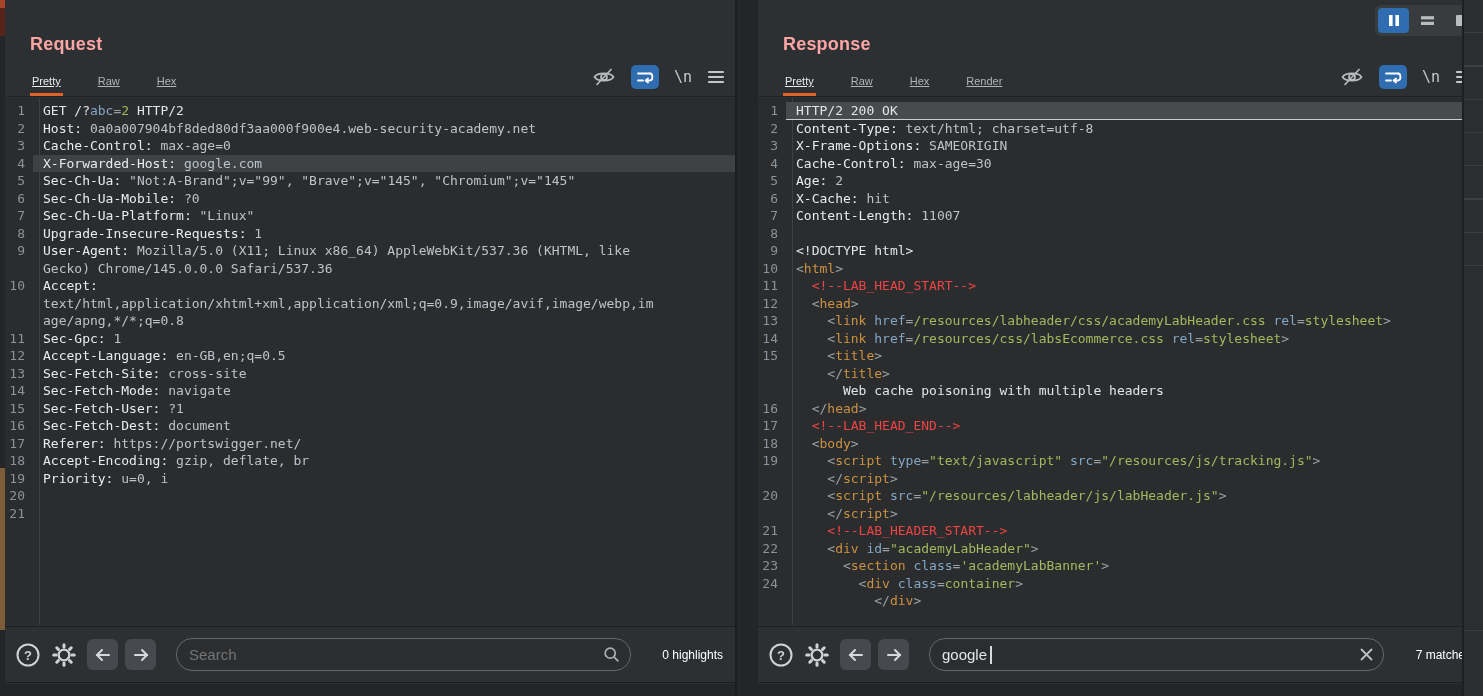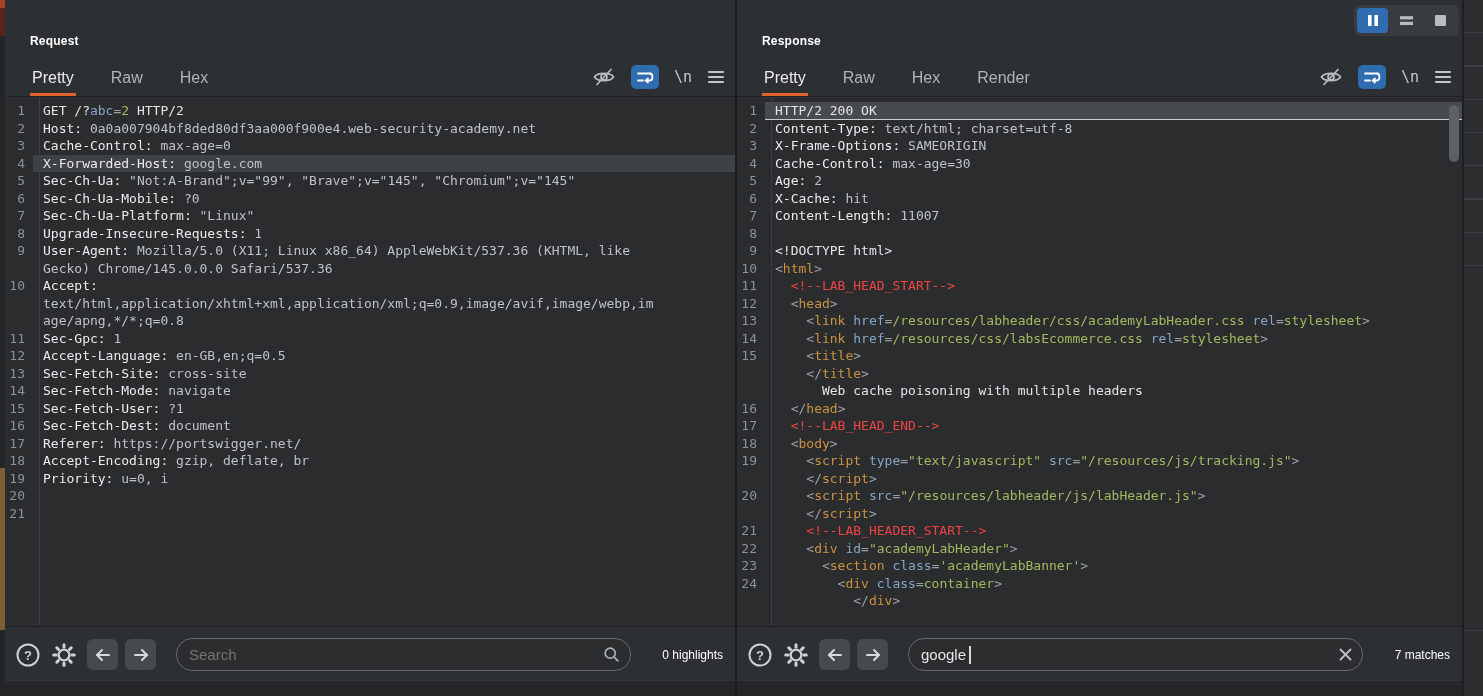--- a/index.html
+++ b/index.html
@@ -2,40 +2,40 @@
 <html><head>
 <meta charset="utf-8">
 <style>
   * { margin:0; padding:0; box-sizing:border-box; }
   html,body { width:1483px; height:696px; overflow:hidden; background:#232526; }
   body { font-family:"Liberation Sans", sans-serif; position:relative; color:#d6d9db; }
 
   
   .panel { position:absolute; top:0; bottom:0; background:#2d3032; }
   .panel-request  { left:5px;   width:730px; }
-  .panel-response { left:737px; width:725px; }
+  .panel-response { left:758px; width:725px; }
   .panel-divider  { position:absolute; top:0; bottom:0; left:735px; width:2px; background:#1b1d1e; }
 
   
   .left-edge { position:absolute; left:0; top:0; bottom:0; width:5px; background:#232526; }
   .left-edge .seg1 { position:absolute; top:0; height:8px; left:0; right:0; background:#a84327; }
   .left-edge .seg2 { position:absolute; top:8px; height:28px; left:0; right:0; background:#57241a; }
   .left-edge .seg3 { position:absolute; top:468px; height:162px; left:0; right:0; background:#7d5c38; }
 
   
   .right-strip { position:absolute; right:0; top:0; bottom:0; width:21px; background:#2b2d2f; border-left:2px solid #1d1f20; }
   .right-strip .rows { position:absolute; top:0; left:0; right:0; height:266px;
     background:repeating-linear-gradient(to bottom, transparent 0 32px, #3c3f42 32px 33.3px); }
   .right-strip .lowline { position:absolute; top:630px; left:0; right:0; height:1px; background:#3c3f42; }
 
   
   .panel-header { position:relative; height:97px; border-bottom:1px solid #202224; }
-  .panel-title { position:absolute; left:25px; top:34px; font-size:12px; font-weight:bold; color:#ffffff; letter-spacing:0.2px; }
+  .panel-title { position:absolute; left:25px; top:34px; font-size:18px; font-weight:bold; color:#fca5a5; letter-spacing:0.2px; }
   .tabs { position:absolute; left:25px; bottom:0; display:flex; }
-  .tab { font-size:16px; color:#b0b4b6; padding:0 2px 9px 2px; margin-right:33px; cursor:default; }
+  .tab { font-size:11px; color:#b0b4b6; padding:0 2px 9px 2px; margin-right:33px; cursor:default;text-decoration:underline; }
   .tab.active { color:#e9ebec; border-bottom:3px solid #e0622a; padding-bottom:6px; }
   .hdr-icons { position:absolute; right:10px; bottom:7px; display:flex; align-items:center; gap:15px; }
   .icon-btn { display:flex; align-items:center; justify-content:center; }
   .wrap-btn { width:28px; height:24px; background:#2f6cb0; border-radius:5px; }
   .nl-glyph { font-family:"DejaVu Sans Mono", monospace; font-size:15px; color:#c6cacc; }
 
   
   .win-controls { position:absolute; top:5px; right:3px; display:flex; gap:3px; background:#393c3e; border-radius:6px; padding:3px; }
   .wc-btn { width:31px; height:25px; border-radius:4px; display:flex; align-items:center; justify-content:center; background:transparent; }
   .wc-btn.active { background:#2f6cb0; }

